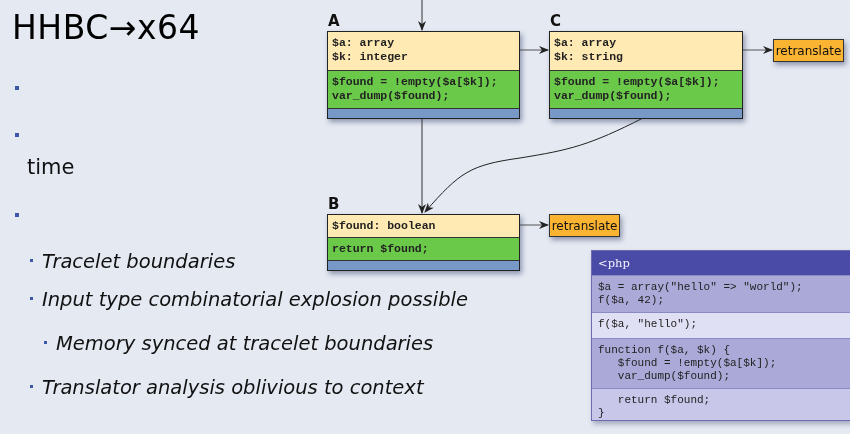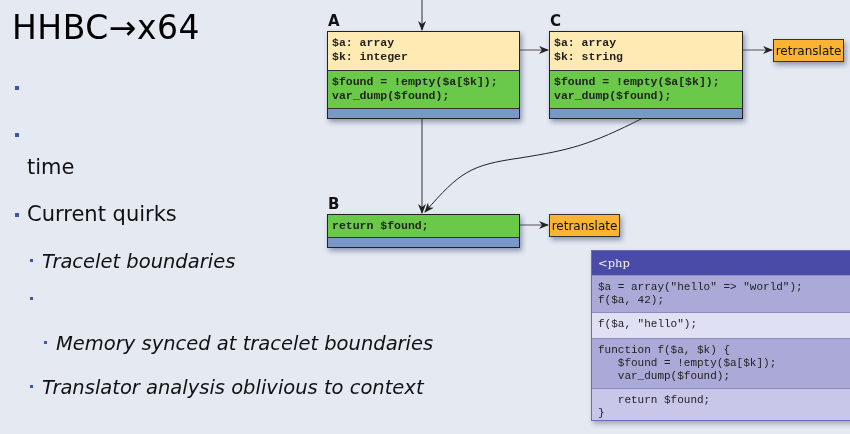--- a/index.html
+++ b/index.html
@@ -77,28 +77,28 @@
     <span class="mark"></span>
   </div>
   <div class="bullet" style="left:27px;top:120px;">
     <span class="mark"></span>
   </div>
   <div class="bullet" style="left:27px;top:153px;">
     <span>time</span>
   </div>
   <div class="bullet" style="left:27px;top:200px;">
     <span class="mark"></span>
-    <span>Current quirks</span>
   </div>
   <div class="bullet sub" style="left:42px;top:247px;">
     <span class="mark"></span>
     <span>Tracelet boundaries</span>
   </div>
   <div class="bullet sub" style="left:42px;top:285px;">
     <span class="mark"></span>
+    <span>Input type combinatorial explosion possible</span>
   </div>
   <div class="bullet sub" style="left:56px;top:329px;">
     <span class="mark"></span>
     <span>Memory synced at tracelet boundaries</span>
   </div>
   <div class="bullet sub" style="left:42px;top:373px;">
     <span class="mark"></span>
     <span>Translator analysis oblivious to context</span>
   </div>
 </div>
@@ -131,20 +131,21 @@
   <div class="sect types" style="height:39px;">$a: array
 $k: string</div>
   <div class="sect code" style="height:38px;">$found = !empty($a[$k]);
 var_dump($found);</div>
   <div class="sect foot" style="height:9px;padding:0;"></div>
 </div>
 <div class="retrans" style="left:773px;top:39px;width:71px;height:23px;">retranslate</div>
 
 <div class="node-label" style="left:328px;top:195px;">B</div>
 <div class="block" style="left:327px;top:214px;width:191px;">
+  <div class="sect types" style="height:23px;">$found: boolean</div>
   <div class="sect code" style="height:23px;">return $found;</div>
   <div class="sect foot" style="height:9px;padding:0;"></div>
 </div>
 <div class="retrans" style="left:549px;top:214px;width:71px;height:23px;">retranslate</div>
 
 <div class="php">
   <div class="hdr">&lt;php</div>
   <div class="sec s1">$a = array("hello" =&gt; "world");
 f($a, 42);</div>
   <div class="sec s2">f($a, "hello");</div>

